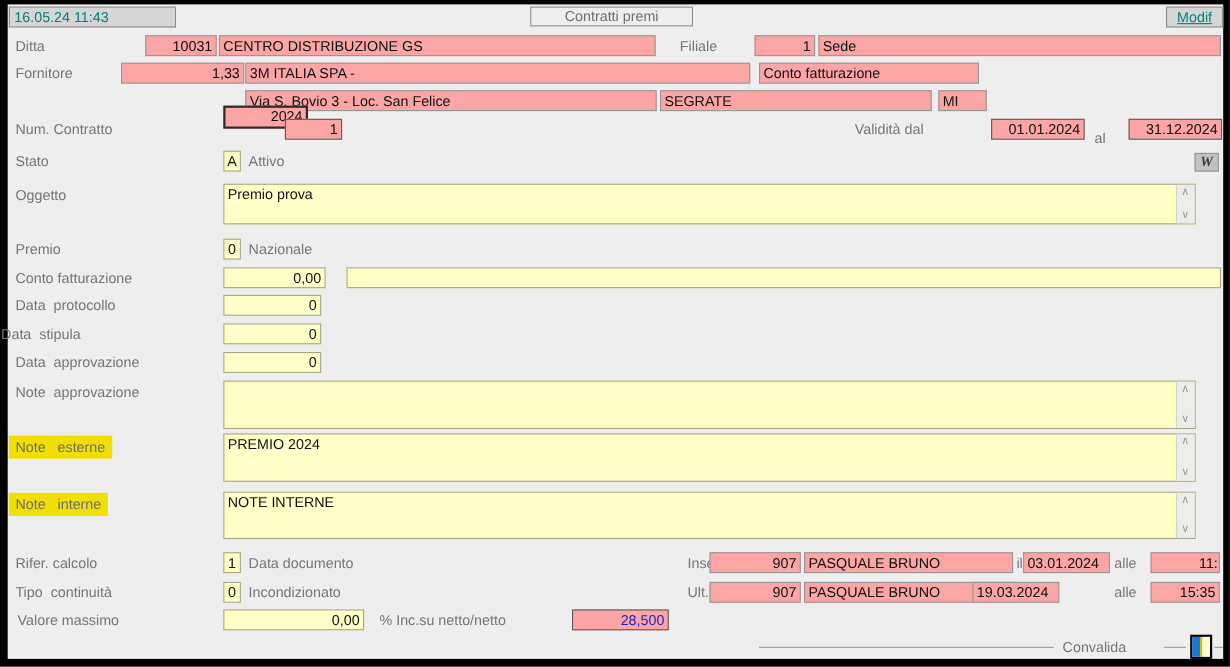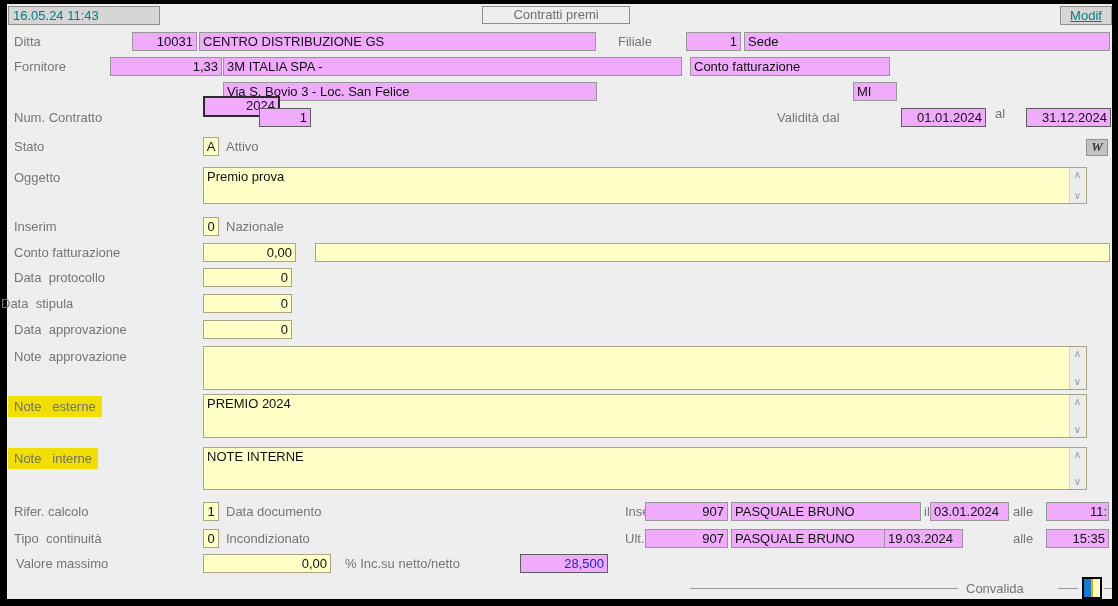--- a/index.html
+++ b/index.html
@@ -1,20 +1,20 @@
 <!DOCTYPE html>
 <html><head>
 <meta charset="utf-8">
 <style>
   html,body{margin:0;padding:0;background:#555;}
   .page{position:relative;width:1118px;height:606px;background:#000;overflow:hidden;
         font-family:"Liberation Sans",sans-serif;font-size:13px;}
   .content{position:absolute;left:7px;top:4px;width:1105px;height:595px;background:#eeeeee;}
   .lbl{position:absolute;color:#757575;white-space:pre;line-height:16px;}
-  .fld{position:absolute;box-sizing:border-box;background:#f0abfc;border:1px solid #979797;
+  .fld{position:absolute;box-sizing:border-box;background:#fca5a5;border:1px solid #979797;
        color:#111;height:19px;line-height:17px;padding:0 3px;overflow:hidden;white-space:nowrap;}
   .fld.yellow{background:#ffffc8;border-color:#a9a583;}
   .fld.right{text-align:right;}
   .fld.center{text-align:center;padding:0 1px;}
   .fld.focus{border:2px solid #2b2b2b;line-height:15px;}
   .fld.dark{border-color:#5d5d5d;}
   .fld.blueval{color:#2222cc;}
   .btn{position:absolute;box-sizing:border-box;background:#d6d6d6;border:1px solid #8e8e8e;
        color:#008080;height:19px;line-height:17px;padding:0 4px;}
   .titlebox{position:absolute;box-sizing:border-box;border:1px solid #8e8e8e;color:#6e6e6e;
@@ -51,45 +51,46 @@
   <div class="lbl" style="left:618px;top:34px;">Filiale</div>
   <div class="fld right" style="left:686px;top:32px;width:55px;">1</div>
   <div class="fld" style="left:744px;top:32px;width:366px;">Sede</div>
 
   <div class="lbl" style="left:14px;top:59px;">Fornitore</div>
   <div class="fld right" style="left:110px;top:57px;width:112px;">1,33</div>
   <div class="fld" style="left:223px;top:57px;width:459px;">3M ITALIA SPA -</div>
   <div class="fld" style="left:690px;top:57px;width:200px;">Conto fatturazione</div>
 
   <div class="fld" style="left:223px;top:82px;width:374px;">Via S. Bovio 3 - Loc. San Felice</div>
+  <div class="fld" style="left:600px;top:82px;width:247px;">SEGRATE</div>
   <div class="fld" style="left:853px;top:82px;width:44px;">MI</div>
 
   <div class="lbl" style="left:14px;top:110px;">Num. Contratto</div>
   <div class="fld right focus" style="left:203px;top:96px;width:77px;height:21px;">2024</div>
   <div class="fld right dark" style="left:259px;top:108px;width:52px;">1</div>
   <div class="lbl" style="left:777px;top:110px;">Validità dal</div>
   <div class="fld right dark" style="left:901px;top:108px;width:85px;">01.01.2024</div>
-  <div class="lbl" style="left:995px;top:106px;">al</div>
+  <div class="lbl" style="left:995px;top:118px;">al</div>
   <div class="fld right dark" style="left:1026px;top:108px;width:85px;">31.12.2024</div>
 
   <div class="lbl" style="left:14px;top:139px;">Stato</div>
   <div class="fld yellow center" style="left:203px;top:137px;width:16px;">A</div>
   <div class="lbl" style="left:226px;top:139px;">Attivo</div>
   <div class="w-icon" style="left:1086px;top:139px;">W</div>
 
   <div class="lbl" style="left:14px;top:170px;">Oggetto</div>
   <div class="ta" style="left:203px;top:167px;width:884px;height:37px;">
     <div class="ta-text">Premio prova</div>
     <div class="ta-scroll">
       <span class="sa up">∧</span>
       <span class="sa dn">∨</span>
     </div>
   </div>
 
-  <div class="lbl" style="left:14px;top:219px;">Inserim</div>
+  <div class="lbl" style="left:14px;top:219px;">Premio</div>
   <div class="fld yellow center" style="left:203px;top:217px;width:16px;">0</div>
   <div class="lbl" style="left:226px;top:219px;">Nazionale</div>
 
   <div class="lbl" style="left:14px;top:245px;">Conto fatturazione</div>
   <div class="fld yellow right" style="left:203px;top:243px;width:93px;">0,00</div>
   <div class="fld yellow" style="left:315px;top:243px;width:795px;"></div>
 
   <div class="lbl" style="left:14px;top:270px;">Data  protocollo</div>
   <div class="fld yellow right" style="left:203px;top:268px;width:89px;">0</div>
   <div class="lbl" style="left:1px;top:296px;">Data  stipula</div>

